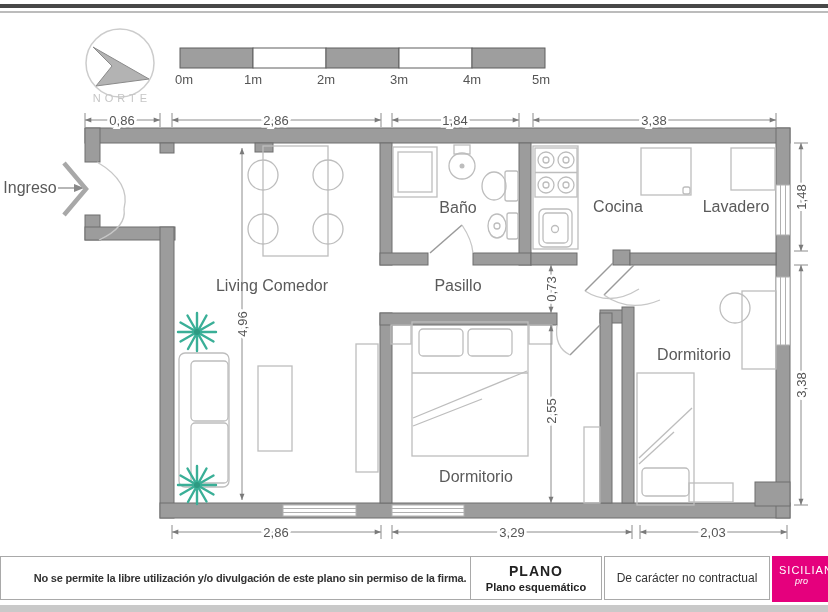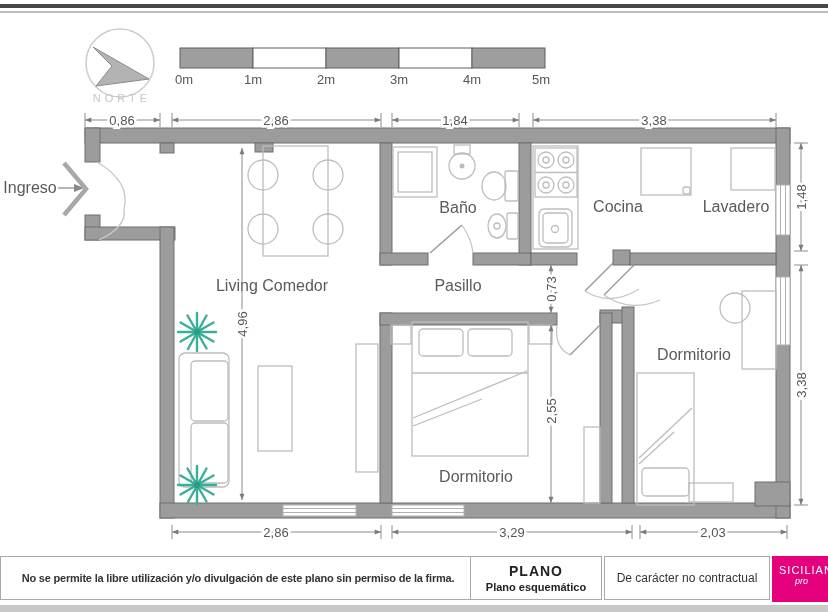--- a/index.html
+++ b/index.html
@@ -18,21 +18,21 @@
   .furn{fill:none;stroke:#bdbdbd;stroke-width:1.3;}
   .leaf{stroke:#9a9a9a;stroke-width:1.5;}
   .arc{fill:none;stroke:#c7c7c7;stroke-width:1.3;}
   .dline{stroke:#8c8c8c;stroke-width:1;}
   .dtick{stroke:#8c8c8c;stroke-width:1;}
   .plant{stroke:#3aaf97;stroke-width:2.4;stroke-linecap:round;fill:none;}
   
   .footer{position:absolute;left:0;top:556px;width:828px;height:46px;}
   .fbox{position:absolute;top:0;height:42px;border:1px solid #a9a9a9;background:#fff;
         display:flex;align-items:center;justify-content:center;text-align:center;color:#333;}
-  .disclaimer{font-size:11px;font-weight:bold;letter-spacing:-0.2px;padding:0 4px;}
+  .disclaimer{font-size:11px;font-weight:bold;letter-spacing:-0.2px;padding:0 16px;}
   .plano-title{font-size:14px;font-weight:bold;letter-spacing:1px;color:#222;}
   .plano-sub{font-size:11px;font-weight:bold;color:#222;margin-top:2px;}
   .contract{font-size:12px;font-weight:normal;}
   .brand-box{position:absolute;top:0;height:46px;background:#e5007d;color:#fff;overflow:hidden;
              padding:8px 0 0 7px;box-sizing:border-box;}
   .brand-main{font-size:11px;letter-spacing:1px;white-space:nowrap;}
   .brand-sub{font-size:9px;font-style:italic;text-align:right;padding-right:20px;}
   .bottom-strip{position:absolute;left:0;top:605px;width:828px;height:7px;background:#c9c9c9;}
 </style>
 </head>

